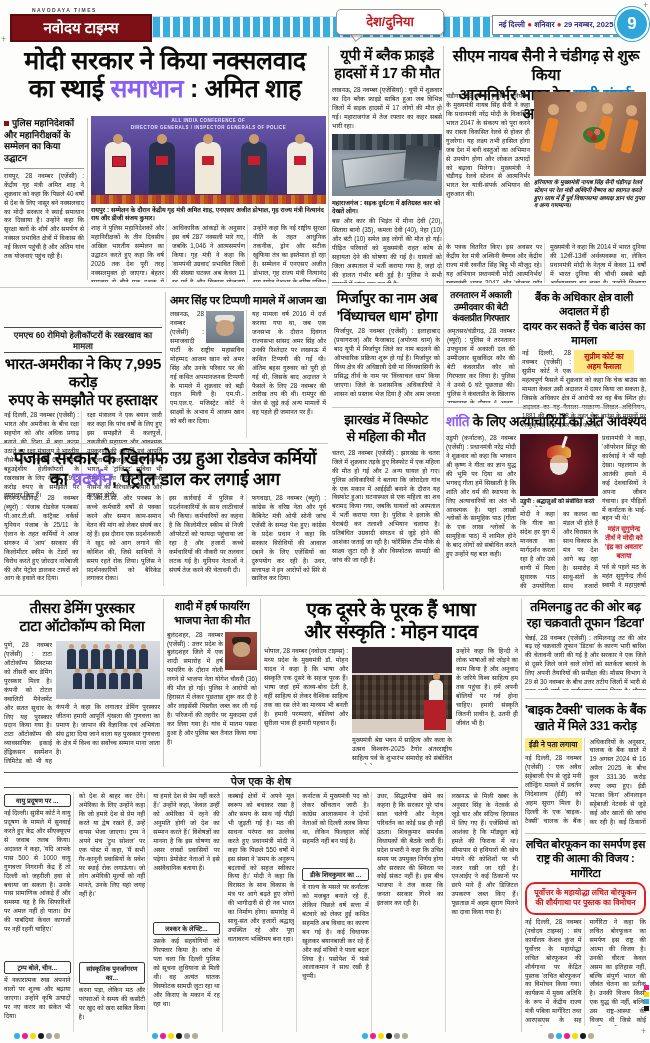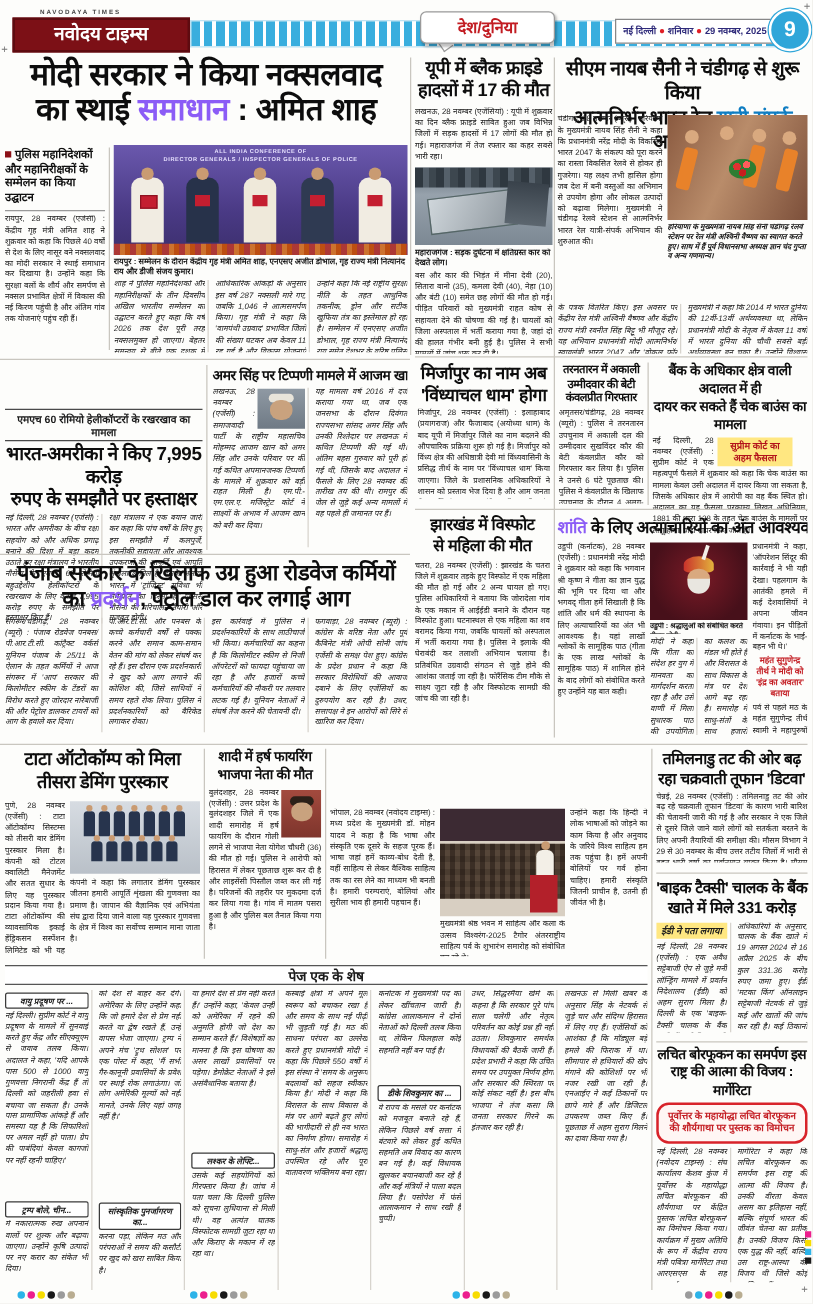--- a/index.html
+++ b/index.html
@@ -21,21 +21,21 @@
            font-size:7.5px;font-weight:bold;color:#2e2a7a;text-align:center;line-height:18px;}
   .reddot{color:#e01f26;font-size:8px;}
   .pagenum{position:absolute;left:615px;top:7px;width:30px;height:30px;border-radius:50%;background:#2fa6d9;
            color:#fff;font-size:17px;font-weight:bold;text-align:center;line-height:30px;border:2px solid #fff;
            box-shadow:0 0 0 1px #2fa6d9;}
   .regmark{position:absolute;font-size:9px;color:#777;}
   
   .story{position:absolute;}
   .hl{font-weight:bold;color:#0d0d0d;text-align:center;letter-spacing:-.3px;}
   .body{font-size:6.3px;line-height:1.42;text-align:justify;color:#222;overflow:hidden;}
-  .cols{display:flex;gap:2px;overflow:hidden;font-style:italic;}
+  .cols{display:flex;gap:2px;overflow:hidden;}
   .cols .c{flex:1;overflow:hidden;}
   .cols .c + .c{border-left:1px solid #d7d4cd;padding-left:5px;}
   .cap{font-size:6.4px;font-weight:bold;color:#151515;line-height:1.3;overflow:hidden;}
   .cap.it{font-style:italic;}
   .kicker{border-top:1px solid #4a4a4a;border-bottom:1px solid #4a4a4a;font-size:8.4px;font-weight:bold;
           text-align:center;padding:1px 0;margin-top:35px;}
   .boxhead{border:1px solid #3a3a3a;font-size:6.6px;font-weight:bold;text-align:center;padding:1px 2px;
            margin:2px 0;border-radius:2px;background:#fff;}
   .ared{color:#8b5cf6;}
   .ablue{color:#0f7dc2;}
@@ -300,22 +300,22 @@
       <div class="c body">पी.आर.टी.सी. और पनबस के कच्चे कर्मचारी वर्षों से पक्का करने और समान काम-समान वेतन की मांग को लेकर संघर्ष कर रहे हैं। इस दौरान एक प्रदर्शनकारी ने खुद को आग लगाने की कोशिश की, जिसे साथियों ने समय रहते रोक लिया। पुलिस ने प्रदर्शनकारियों को बैरिकेड लगाकर रोका।</div>
       <div class="c body">इस कार्रवाई में पुलिस ने प्रदर्शनकारियों के साथ लाठीचार्ज भी किया। कर्मचारियों का कहना है कि किलोमीटर स्कीम से निजी ऑपरेटरों को फायदा पहुंचाया जा रहा है और हजारों कच्चे कर्मचारियों की नौकरी पर तलवार लटक गई है। यूनियन नेताओं ने संघर्ष तेज करने की चेतावनी दी।</div>
       <div class="c body">फगवाड़ा, 28 नवम्बर (ब्यूरो) : कांग्रेस के वरिष्ठ नेता और पूर्व कैबिनेट मंत्री ओपी सोनी जांच एजेंसी के समक्ष पेश हुए। कांग्रेस के प्रदेश प्रधान ने कहा कि सरकार विरोधियों की आवाज दबाने के लिए एजेंसियों का दुरुपयोग कर रही है। उधर, सत्तापक्ष ने इन आरोपों को सिरे से खारिज कर दिया।</div>
     </div>
   </div>
 
   <div class="hrl" style="left:0;top:595px;width:646px;"></div>
 
   <div class="story" style="left:4px;top:599px;width:156px;height:168px;">
     <div class="hl" style="font-size:14.5px;line-height:1.25;">
+      <div>तीसरा डेमिंग पुरस्कार</div>
       <div>टाटा ऑटोकॉम्प को मिला</div>
-      <div>तीसरा डेमिंग पुरस्कार</div>
     </div>
     <div class="body abs" style="left:0;top:42px;width:48px;height:124px;">पुणे, 28 नवम्बर (एजेंसी) : टाटा ऑटोकॉम्प सिस्टम्स को तीसरी बार डेमिंग पुरस्कार मिला है। कंपनी को टोटल क्वालिटी मैनेजमेंट और सतत सुधार के लिए यह पुरस्कार प्रदान किया गया है। टाटा ऑटोकॉम्प की व्यावसायिक इकाई हेंड्रिकसन सस्पेंशन लिमिटेड को भी यह सम्मान मिला है।</div>
     <div class="photo ph-tata" style="left:52px;top:42px;width:104px;height:58px;">
       <div class="rowp" style="top:8px;">
           <i></i>
           <i></i>
           <i></i>
           <i></i>
           <i></i>
           <i></i>
@@ -343,20 +343,24 @@
       <span class="photo ph-shaadi" style="float:right;position:relative;width:32px;height:38px;margin:1px 0 1px 2px;">
           <i class="hair"></i>
           <i class="face"></i>
         </span>
       <span>बुलंदशहर, 28 नवम्बर (एजेंसी) : उत्तर प्रदेश के बुलंदशहर जिले में एक शादी समारोह में हर्ष फायरिंग के दौरान गोली लगने से भाजपा नेता योगेश चौधरी (36) की मौत हो गई। पुलिस ने आरोपी को हिरासत में लेकर पूछताछ शुरू कर दी है और लाइसेंसी पिस्तौल जब्त कर ली गई है। परिजनों की तहरीर पर मुकदमा दर्ज कर लिया गया है। गांव में मातम पसरा हुआ है और पुलिस बल तैनात किया गया है।</span>
     </div>
   </div>
   <div class="vr" style="left:260px;top:599px;height:168px;"></div>
 
   <div class="story" style="left:264px;top:599px;width:254px;height:168px;">
+    <div class="hl" style="font-size:19px;line-height:1.15;">
+      <div>एक दूसरे के पूरक हैं भाषा</div>
+      <div>और संस्कृति : मोहन यादव</div>
+    </div>
     <div class="body abs" style="left:0;top:48px;width:84px;height:118px;">भोपाल, 28 नवम्बर (नवोदय टाइम्स) : मध्य प्रदेश के मुख्यमंत्री डॉ. मोहन यादव ने कहा है कि भाषा और संस्कृति एक दूसरे के सहज पूरक हैं। भाषा जहां हमें काव्य-बोध देती है, वहीं साहित्य से लेकर वैश्विक साहित्य तक का रस लेने का माध्यम भी बनती है। हमारी परम्पराएं, बोलियां और सुरीला भाव ही हमारी पहचान हैं।</div>
     <div class="photo ph-mohan" style="left:88px;top:48px;width:100px;height:86px;">
       <div class="crowd"></div>
       <div class="speaker"></div>
       <div class="podium"></div>
     </div>
     <div class="body abs" style="left:88px;top:137px;width:100px;height:29px;">मुख्यमंत्री श्रेष्ठ भवन में साहित्य और कला के उत्सव विश्वरंग-2025 टैगोर अंतरराष्ट्रीय साहित्य पर्व के शुभारंभ समारोह को संबोधित कर रहे थे।</div>
     <div class="body abs" style="left:192px;top:48px;width:62px;height:118px;">उन्होंने कहा कि हिन्दी ने लोक भाषाओं को जोड़ने का काम किया है और अनुवाद के जरिये विश्व साहित्य हम तक पहुंचा है। हमें अपनी बोलियों पर गर्व होना चाहिए। हमारी संस्कृति जितनी प्राचीन है, उतनी ही जीवंत भी है।</div>
   </div>
   <div class="vr" style="left:521px;top:599px;height:433px;"></div>

